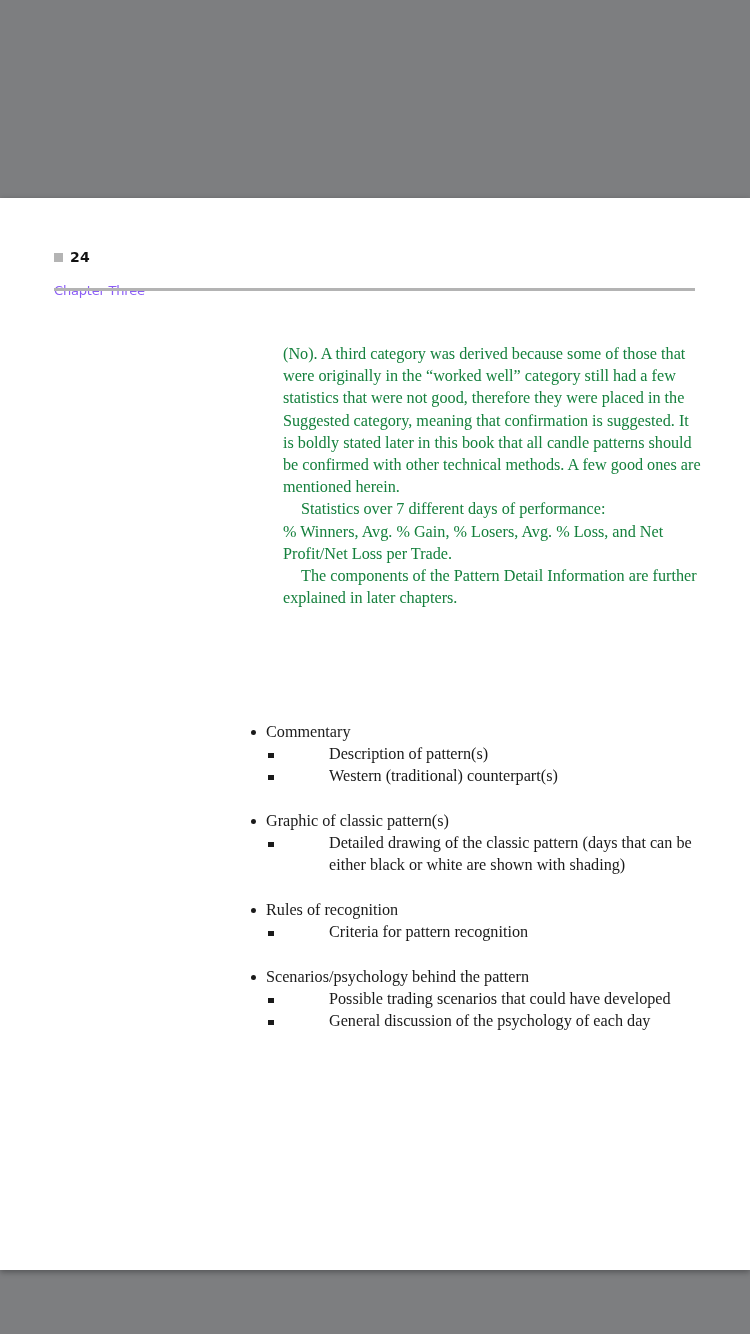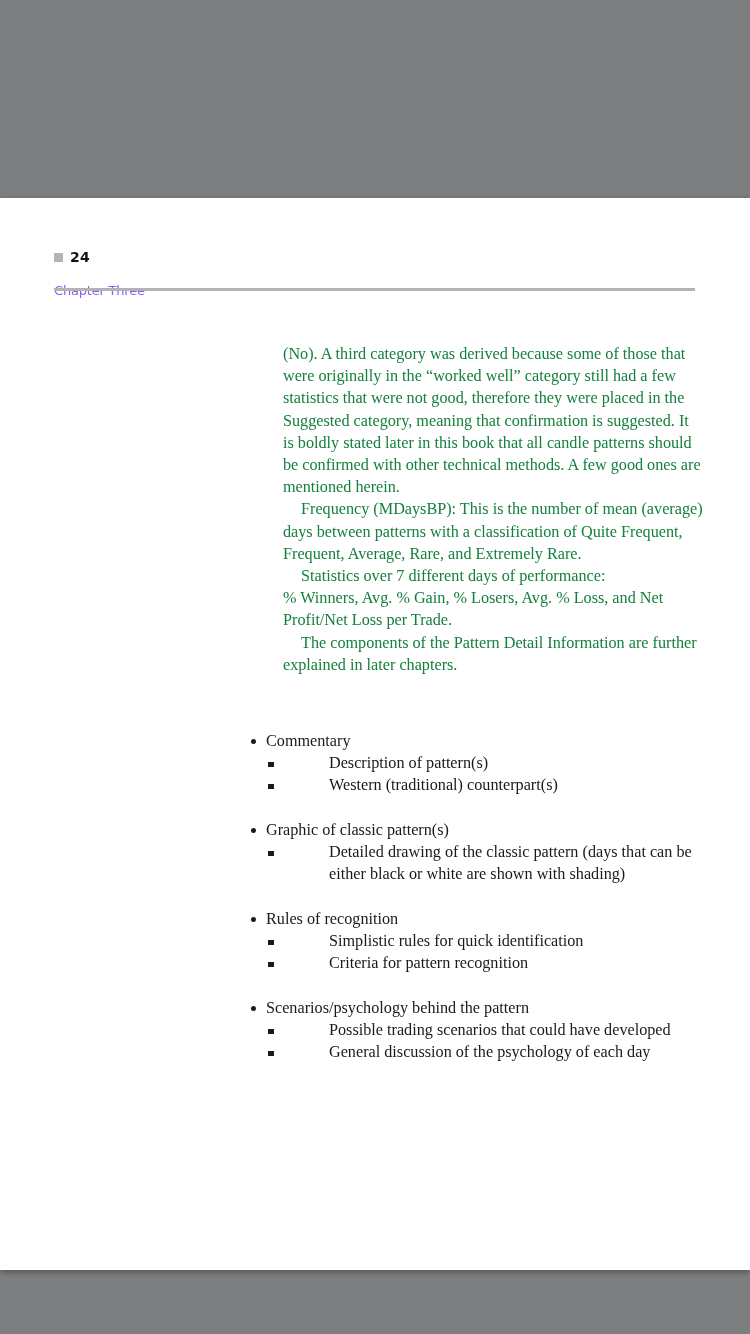--- a/index.html
+++ b/index.html
@@ -34,21 +34,21 @@
       position: absolute; left: 283px; top: 145px; width: 420px;
       font-size: 16.2px; line-height: 22.2px; color: #15803d;
     }
     .body-text p { margin: 0; }
     .body-text p.indent { text-indent: 18px; }
     .bullets {
       position: absolute; left: 248px; top: 523px; width: 460px;
       font-size: 16.2px; line-height: 22.2px; color: #1a1a1a;
     }
     .bullet-group { margin-bottom: 22.4px; }
-    .bullet-main { display: flex; margin-top: 9px; }
+    .bullet-main { display: flex; }
     .dot {
       width: 18px; flex: none; position: relative;
     }
     .dot::before {
       content: ""; position: absolute; left: 3px; top: 9px;
       width: 5px; height: 5px; border-radius: 50%; background: #1a1a1a;
     }
     .sub-item { display: flex; padding-left: 19px; gap: 48px; }
     .square {
       width: 14px; flex: none; position: relative;
@@ -66,21 +66,20 @@
     <div class="page-num-row">
       <span class="page-marker"></span>
       <span class="page-num">24</span>
     </div>
     <div class="chapter-label">Chapter Three</div>
   </div>
   <div class="head-rule"></div>
 
   <div class="body-text">
     <p>(No). A third category was derived because some of those that were originally in the “worked well” category still had a few statistics that were not good, therefore they were placed in the Suggested category, meaning that confirmation is suggested. It is boldly stated later in this book that all candle patterns should be confirmed with other technical methods. A few good ones are mentioned herein.</p>
-    <p class="indent">Frequency (MDaysBP): This is the number of mean (average) days between patterns with a classification of Quite Frequent, Frequent, Average, Rare, and Extremely Rare.</p>
     <p class="indent">Statistics over 7 different days of performance:</p>
     <p>% Winners, Avg. % Gain, % Losers, Avg. % Loss, and Net Profit/Net Loss per Trade.</p>
     <p class="indent">The components of the Pattern Detail Information are further explained in later chapters.</p>
   </div>
 
   <div class="bullets">
     <div class="bullet-group">
       <div class="bullet-main">
         <span class="dot"></span>
         <span>Commentary</span>
@@ -106,24 +105,20 @@
       </div>
     </div>
 
     <div class="bullet-group">
       <div class="bullet-main">
         <span class="dot"></span>
         <span>Rules of recognition</span>
       </div>
       <div class="sub-item">
         <span class="square"></span>
-        <span>Simplistic rules for quick identification</span>
-      </div>
-      <div class="sub-item">
-        <span class="square"></span>
         <span>Criteria for pattern recognition</span>
       </div>
     </div>
 
     <div class="bullet-group">
       <div class="bullet-main">
         <span class="dot"></span>
         <span>Scenarios/psychology behind the pattern</span>
       </div>
       <div class="sub-item">

